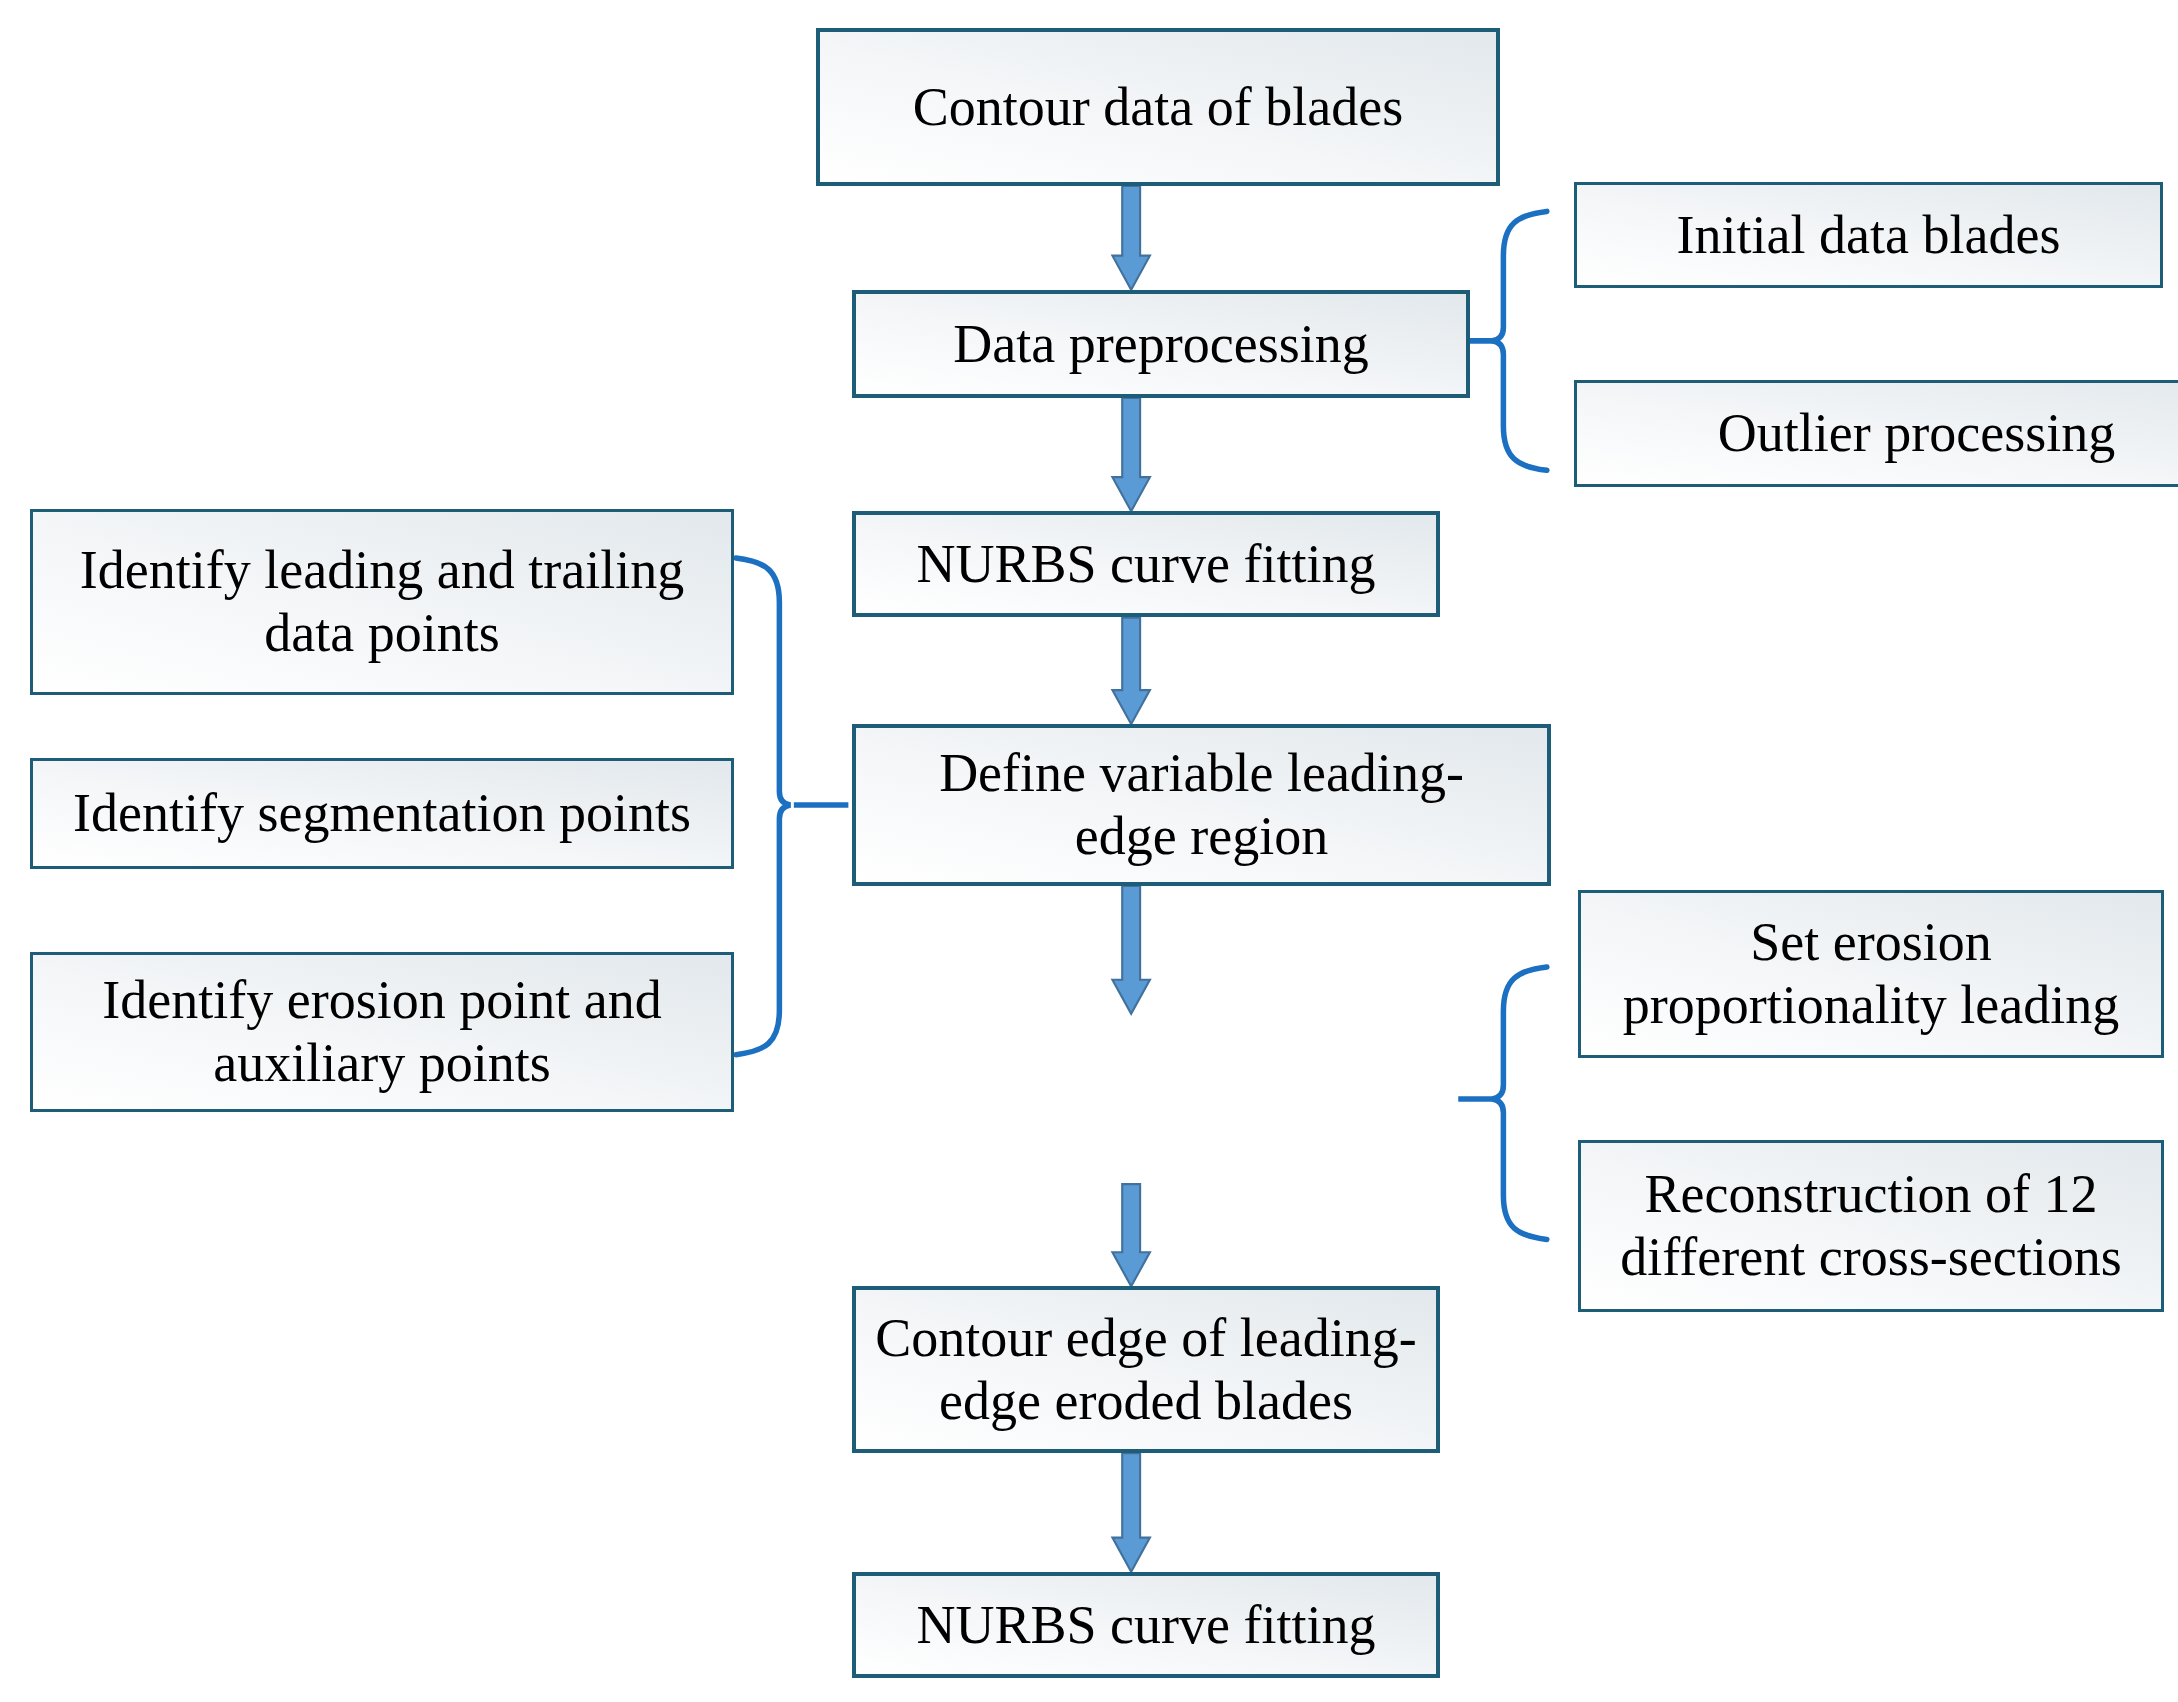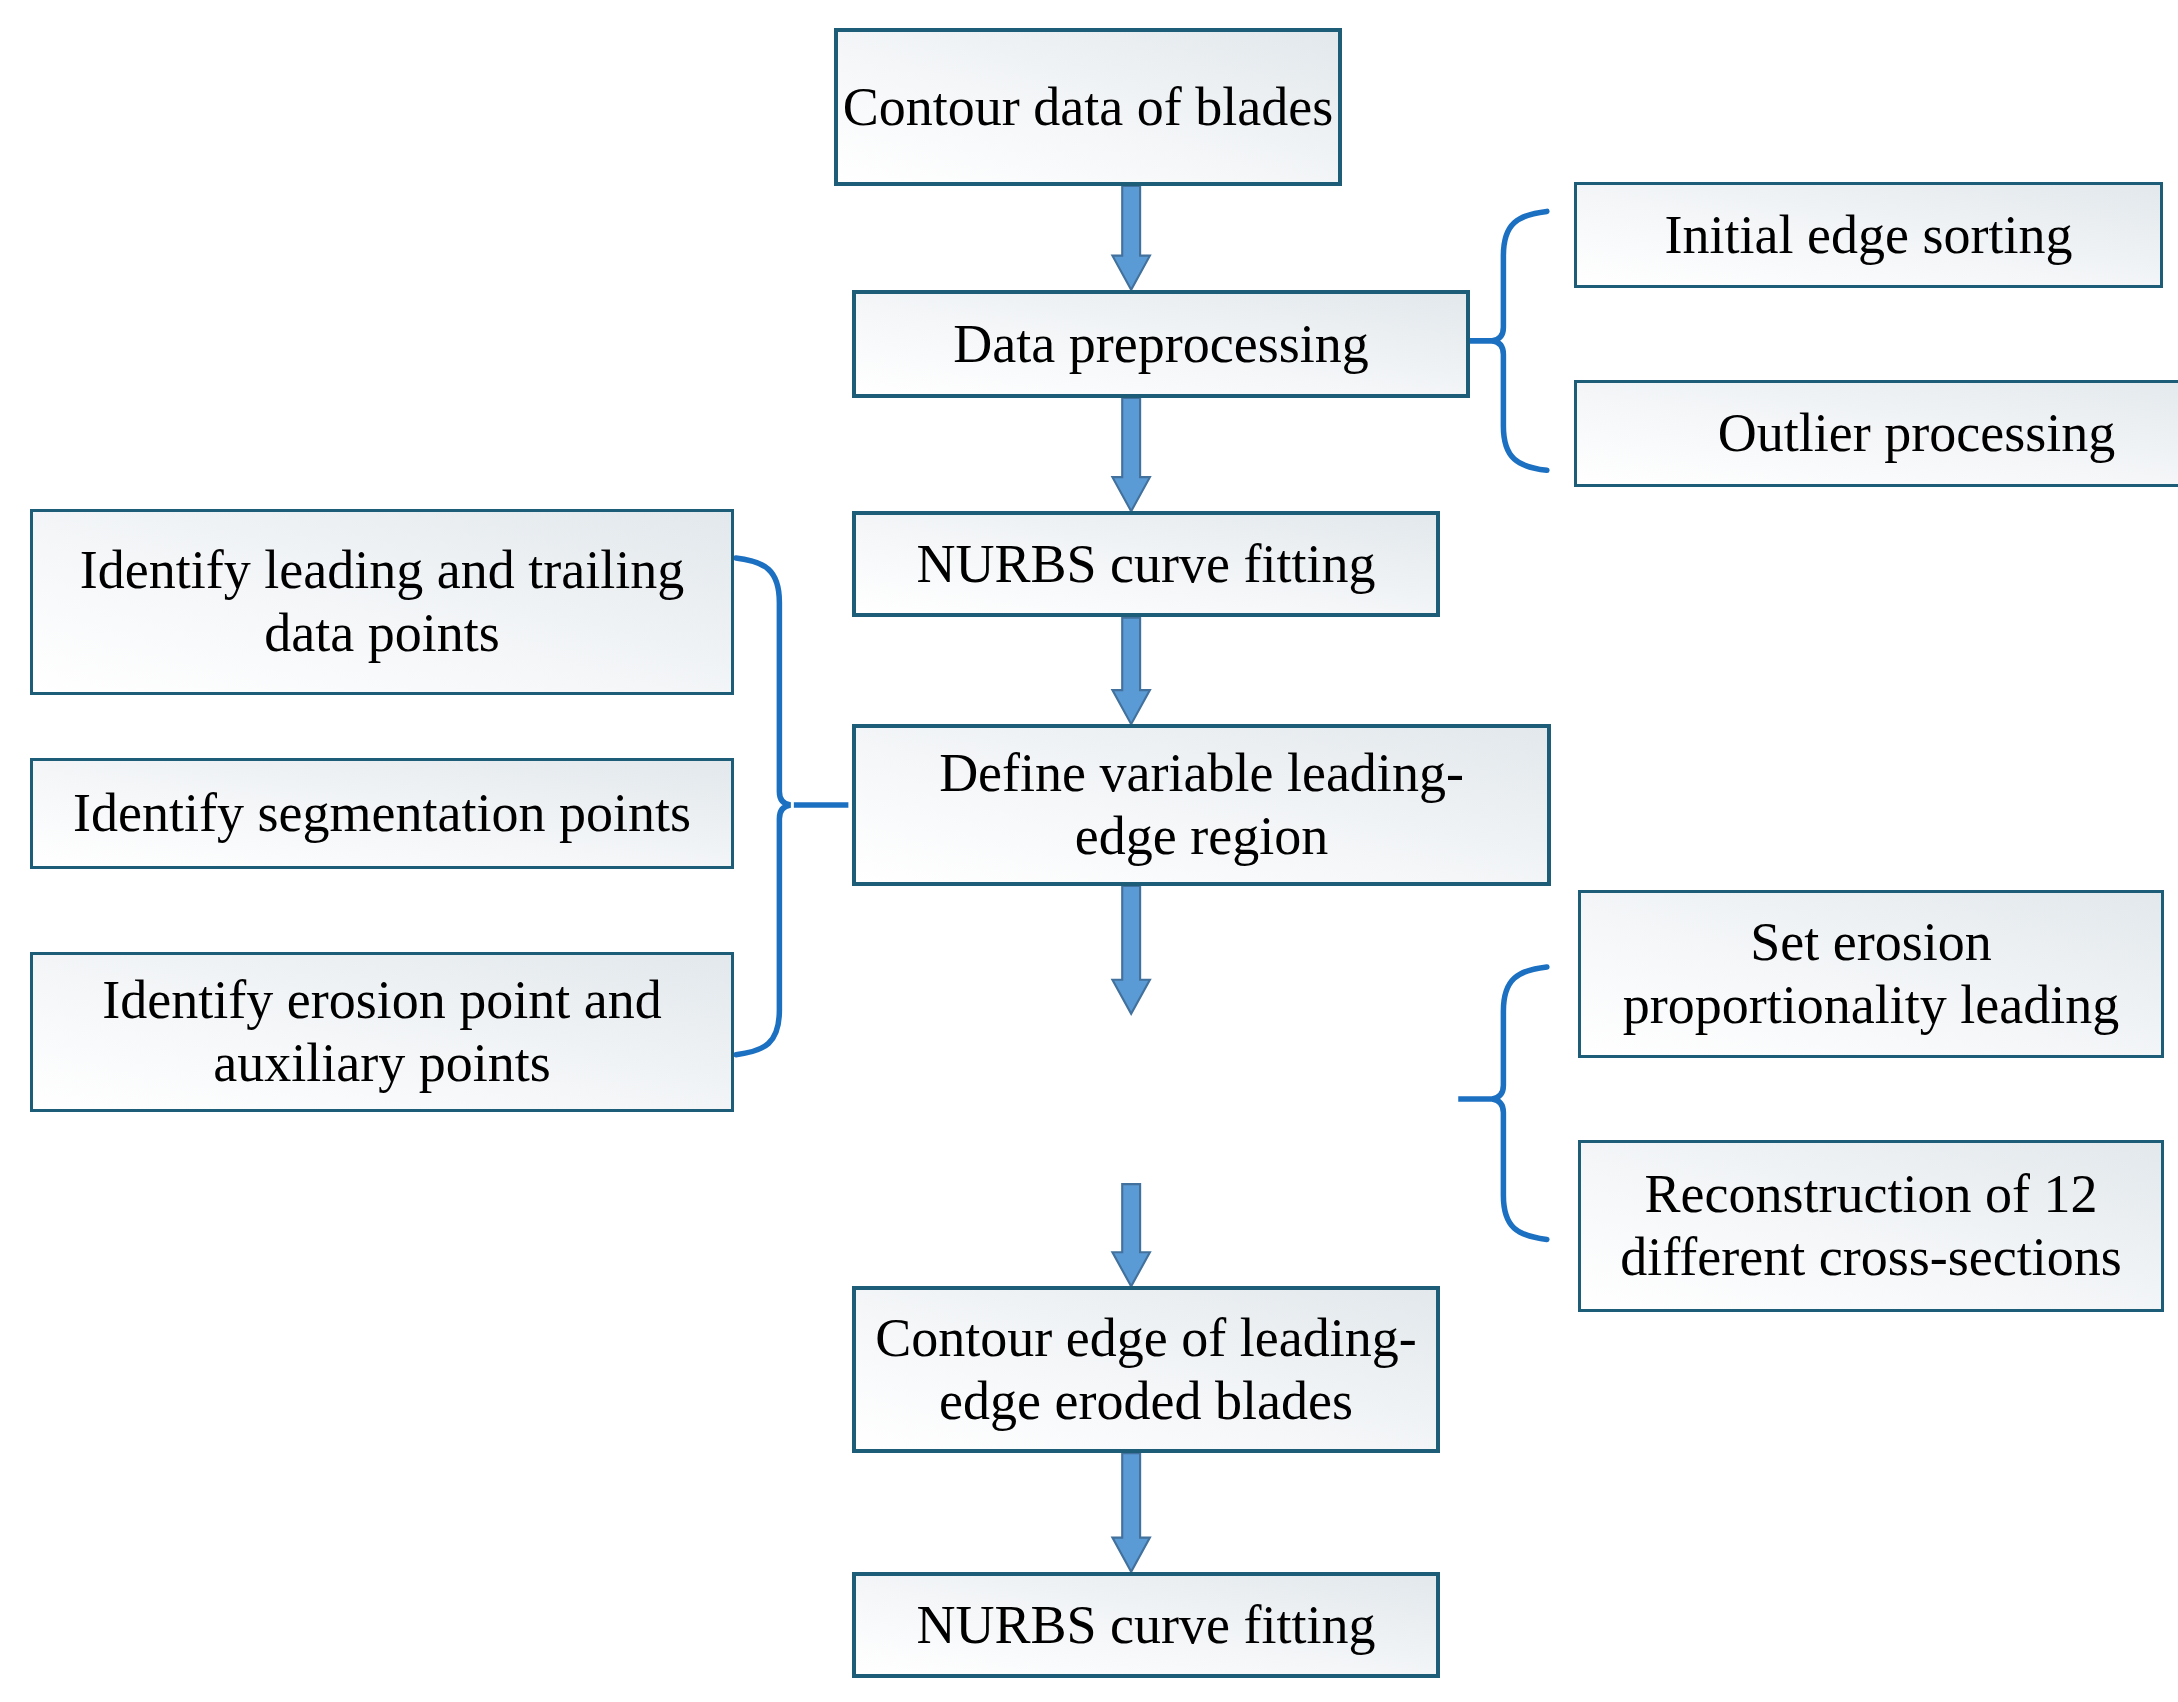--- a/index.html
+++ b/index.html
@@ -43,21 +43,21 @@
       <path stroke-linecap="round" d="M 864 655 C 898 659 915 669 915 707 L 915 929 Q 915 943 928 945 Q 915 947 915 961 L 915 1186 C 915 1224 898 1234 864 1238"></path>
       <path d="M 932 945 L 996 945"></path>
     </g>
 
     <g fill="none" stroke="#1C70C2" stroke-width="6.5">
       <path stroke-linecap="round" d="M 1816 1135 C 1782 1139 1765 1149 1765 1187 L 1765 1274 Q 1765 1288 1752 1290 Q 1765 1292 1765 1306 L 1765 1403 C 1765 1441 1782 1451 1816 1455"></path>
       <path d="M 1712 1290 L 1760 1290"></path>
     </g>
   </svg>
 
-  <div class="box center" style="left:834px;top:28px;width:508px;height:158px">
+  <div class="box center" style="left:816px;top:28px;width:684px;height:158px">
     <span class="line">Contour data of blades</span>
   </div>
 
   <div class="box center" style="left:852px;top:290px;width:618px;height:108px">
     <span class="line">Data preprocessing</span>
   </div>
 
   <div class="box center" style="left:852px;top:511px;width:588px;height:106px">
     <span class="line">NURBS curve fitting</span>
   </div>
@@ -85,21 +85,21 @@
   <div class="box" style="left:30px;top:758px;width:704px;height:111px">
     <span class="line">Identify segmentation points</span>
   </div>
 
   <div class="box" style="left:30px;top:952px;width:704px;height:160px">
     <span class="line">Identify erosion point and</span>
     <span class="line">auxiliary points</span>
   </div>
 
   <div class="box" style="left:1574px;top:182px;width:589px;height:106px">
-    <span class="line">Initial edge sorting</span>
+    <span class="line">Initial data blades</span>
   </div>
 
   <div class="box" style="left:1574px;top:380px;width:685px;height:107px">
     <span class="line">Outlier processing</span>
   </div>
 
   <div class="box" style="left:1578px;top:890px;width:586px;height:168px">
     <span class="line">Set erosion</span>
     <span class="line">proportionality leading</span>
   </div>

